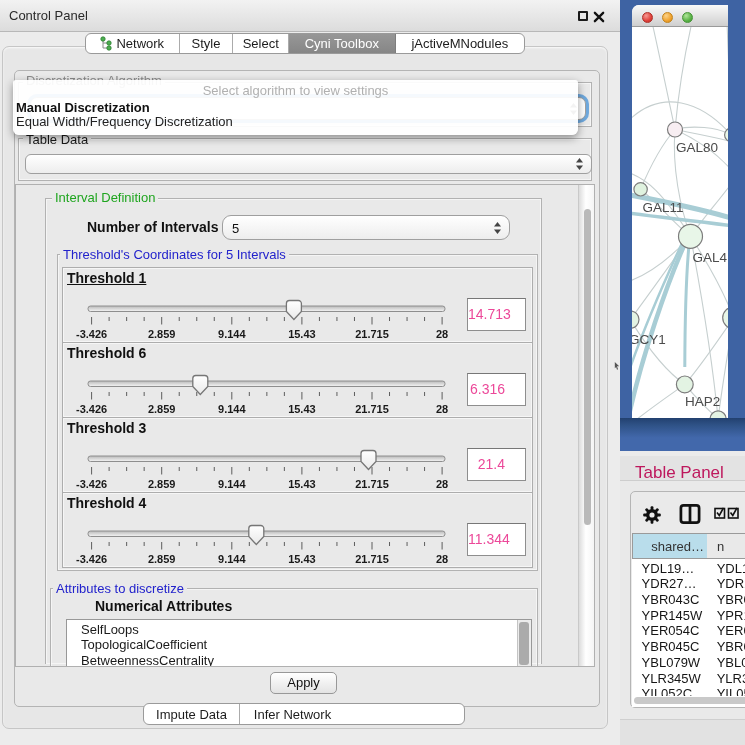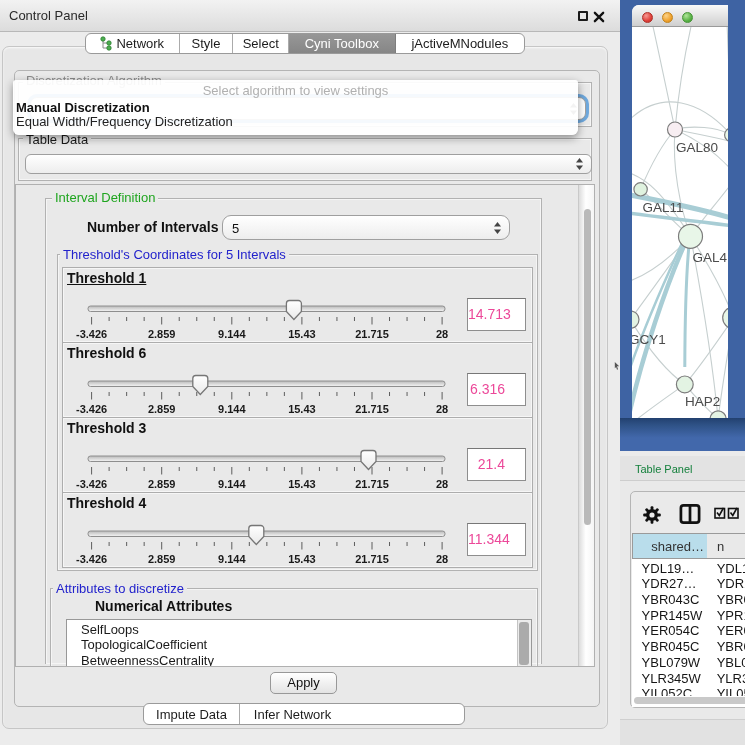--- a/index.html
+++ b/index.html
@@ -394,21 +394,21 @@
   <div class="a" style="left:0;top:3px;width:565px;text-align:center;color:#b0b0b0;">Select algorithm to view settings</div>
   <div class="a" style="left:3px;top:20px;font-weight:bold;color:#111;">Manual Discretization</div>
   <div class="a" style="left:3px;top:34px;color:#222;">Equal Width/Frequency Discretization</div>
 </div>
 
 <svg class="a" style="left:614px;top:362px;" width="6" height="8" viewBox="0 0 8 11">
     <path d="M1 0 L7 6 L4 6 L5.5 10 L4 10.5 L2.8 6.8 L1 8.5 Z" fill="#555"></path>
   </svg>
 
 <div class="a" id="tpbar">
-    <div class="a" style="left:15px;top:7px;font-size:11px;color:#15803d;">Table Panel</div>
+    <div class="a" style="left:15px;top:7px;font-size:17px;color:#be185d;">Table Panel</div>
   </div>
 <div class="a" style="left:620px;top:719px;width:125px;height:26px;background:#e2e2e2;border-top:1px solid #cfcfcf;"></div>
 <div class="a" id="tpbody"></div>
 <div class="a" id="tpinner"></div>
 
 <svg class="a" style="left:643px;top:506px;" width="18" height="18" viewBox="0 0 18 18">
   <g fill="#111">
     <circle cx="9" cy="9" r="6"></circle>
     <g>
       <rect x="7.6" y="0.2" width="2.8" height="4" rx="1"></rect>

